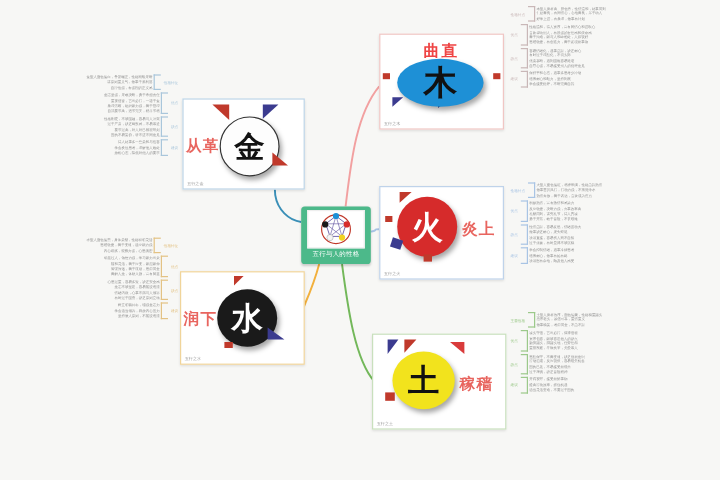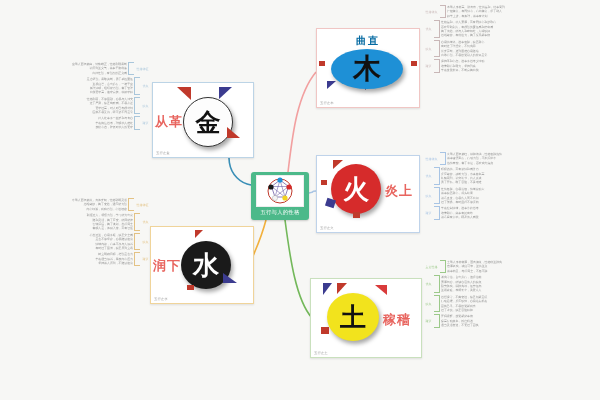--- a/index.html
+++ b/index.html
@@ -42,21 +42,21 @@
     position:absolute;font-family:"DejaVu Sans",sans-serif;font-weight:bold;
     display:flex;align-items:center;justify-content:center;
     box-shadow:2px 3px 4px rgba(0,0,0,.35);
   }
   .side-label{
     position:absolute;font-size:13px;font-weight:bold;color:#e8655f;
     letter-spacing:1px;white-space:nowrap;
     font-family:"DejaVu Sans",sans-serif;
   }
   .top-label{
-    position:absolute;font-size:10px;font-weight:bold;color:#0369a1;
+    position:absolute;font-size:13px;font-weight:bold;color:#ef4444;
     letter-spacing:2px;white-space:nowrap;left:0;right:0;text-align:center;
     font-family:"DejaVu Sans",sans-serif;
   }
   .tri{position:absolute;width:0;height:0;}
 
   
   #card-wood{left:316px;top:28px;width:102px;height:78px;border-color:#f0c6c4;}
   #card-fire{left:316px;top:155px;width:102px;height:76px;border-color:#bfd3ea;}
   #card-earth{left:310px;top:278px;width:110px;height:78px;border-color:#c9e0bd;}
   #card-metal{left:152px;top:82px;width:100px;height:74px;border-color:#bcd4e6;}

